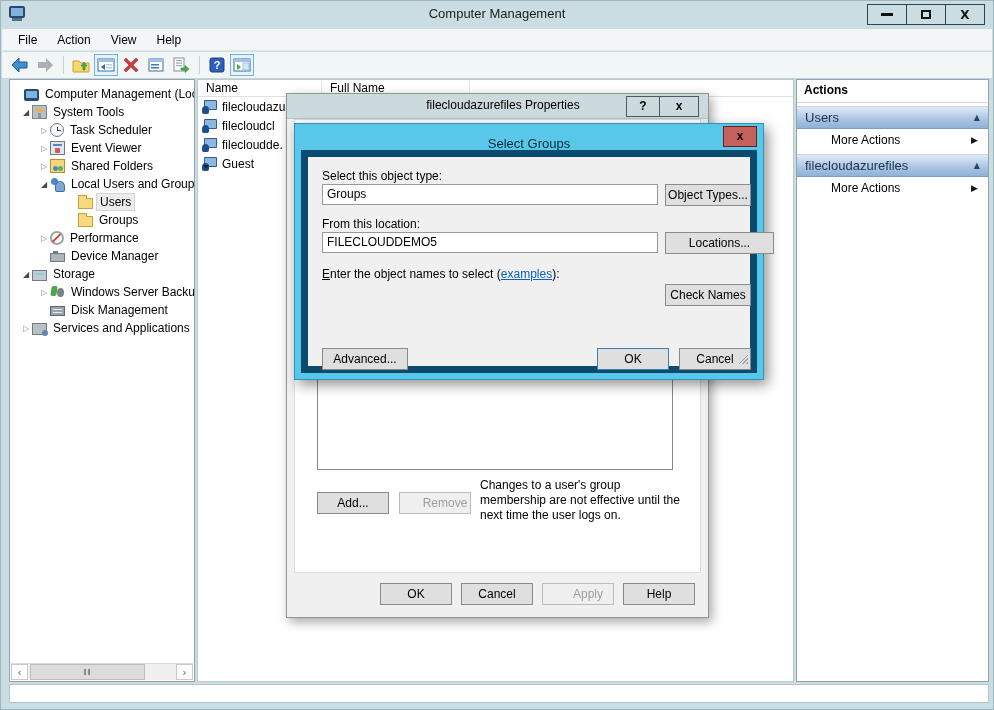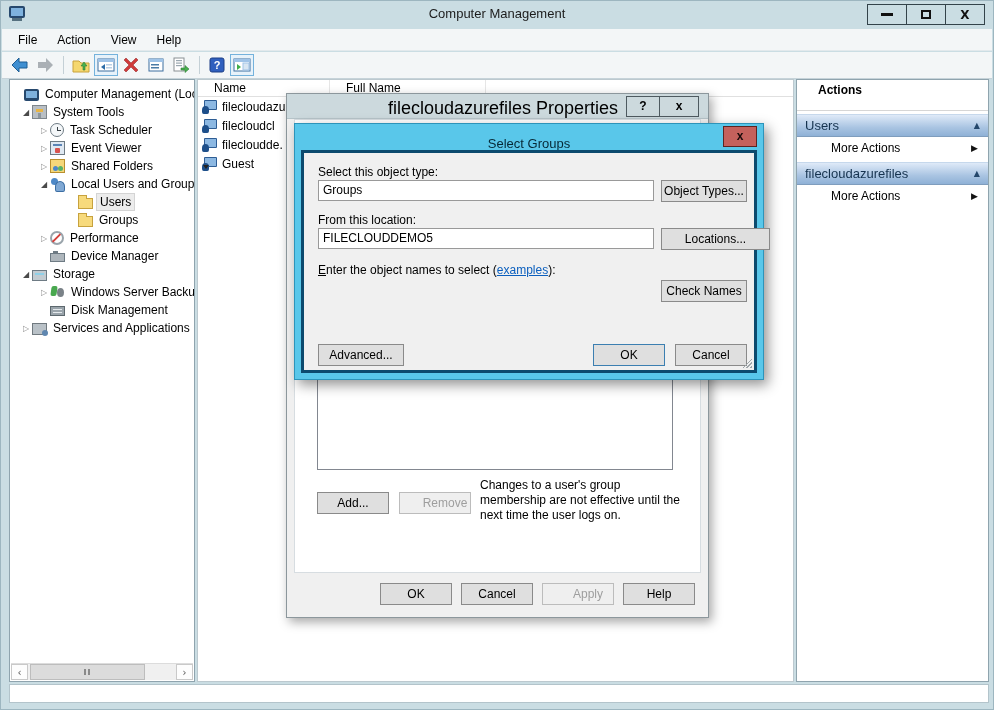--- a/index.html
+++ b/index.html
@@ -80,64 +80,64 @@
 
   
   .hscroll { position:absolute; left:1px; right:1px; bottom:1px; height:17px; background:#f0f0f0; border-top:1px solid #dcdcdc; display:flex; }
   .sbtn { width:17px; height:100%; border:1px solid #c9c9c9; background:#fdfdfd; color:#555; font-size:10px; line-height:15px; text-align:center; font-family:"DejaVu Sans",sans-serif; }
   .strack { flex:1; position:relative; }
   .sthumb { position:absolute; left:2px; top:0; bottom:0; width:78%; background:#dcdcdc; border:1px solid #bdbdbd; }
   .sthumb:before { content:""; position:absolute; left:50%; top:4px; bottom:4px; width:8px; transform:translateX(-50%); background:repeating-linear-gradient(90deg,#8a8a8a 0 2px,transparent 2px 4px); }
 
   
   .list-header { display:flex; height:17px; border-bottom:1px solid #e0e0e0; font-size:12px; }
-  .hcell { padding:1px 8px; border-right:1px solid #e6e6e6;margin-left:8px; }
+  .hcell { padding:1px 8px; border-right:1px solid #e6e6e6; }
   .row { height:19px; display:flex; align-items:center; padding-left:4px; }
   .uico { position:relative; width:16px; height:14px; flex:none; margin-right:4px; }
   .uico .mon { position:absolute; left:2px; top:0; width:13px; height:10px; background:#2e5d94; border-radius:1px; }
   .uico .mon:before { content:""; position:absolute; left:1px; top:1px; right:1px; bottom:1px; background:#8cb8e2; }
   .uico .per { position:absolute; left:0; bottom:0; width:7px; height:8px; background:#1d4f8a; border-radius:50% 50% 25% 25%; }
   .uico .gdn { position:absolute; left:1px; bottom:-1px; width:0; height:0; border:3px solid transparent; border-top:4px solid #222; }
 
   
-  .ap-title { height:31px; padding:3px 21px 0; font-weight:bold; border-bottom:1px solid #d6d6d6; }
+  .ap-title { height:23px; padding:3px 7px 0; font-weight:bold; border-bottom:1px solid #d6d6d6; }
   .ap-head { height:23px; margin-top:3px; display:flex; align-items:center; padding:0 8px; font-size:13px; color:#16334f;
              background:linear-gradient(#dfeaf8,#a9c4e2 60%,#8fb1d6); border-top:1px solid #c6d8ec; border-bottom:1px solid #7f9dbd; }
   .ap-head .grow { flex:1; }
   .ap-arrow { font-family:"DejaVu Sans",sans-serif; font-size:8px; color:#24476b; }
   .ap-item { height:22px; display:flex; align-items:center; padding:0 10px 0 34px; }
   .ap-item .grow { flex:1; }
   .ap-more { font-family:"DejaVu Sans",sans-serif; font-size:9px; color:#111; }
 
   
   .btn { display:inline-block; text-align:center; background:#dfdfdf; border:1px solid #8a8a8a; font-size:12px; padding:3px 0; }
   .btn.disabled { background:#efefef; border-color:#bcbcbc; color:#9e9e9e;padding-left:20px; }
   .field { background:#fff; border:1px solid #999; padding:2px 4px; font-size:12px; }
 
   .dlg-props { position:absolute; left:285px; top:92px; width:423px; height:525px; background:#f0f0f0; border:1px solid #8c979c; box-shadow:3px 4px 10px rgba(0,0,0,.35); }
   .dp-tbar { position:absolute; left:0; right:0; top:0; height:25px; background:#ccd9dd; border-bottom:1px solid #b6c4c9; }
-  .dp-title { position:absolute; left:11px; right:0; top:4px; text-align:center; font-size:18px; }
+  .dp-title { position:absolute; left:11px; right:0; top:4px; text-align:center; font-size:12px; }
   .dp-btns { position:absolute; right:9px; top:2px; display:flex; }
   .dp-btn { width:34px; height:21px; border:1px solid #4e5a60; margin-left:-1px; text-align:center; font-weight:bold; font-size:12px; line-height:19px; }
   .dp-btn.w { width:40px; }
   .dp-page { position:absolute; left:7px; right:7px; top:25px; bottom:44px; background:#fff; border:1px solid #d7dde1; }
   .dp-list { position:absolute; left:30px; top:200px; width:356px; height:176px; background:#fff; border:1px solid #828790; }
   .dp-add { position:absolute; left:30px; top:398px; width:72px; }
   .dp-remove { position:absolute; left:112px; top:398px; width:72px; }
   .dp-note { position:absolute; left:193px; top:384px; width:205px; line-height:15px; }
   .dp-ok { position:absolute; left:93px; top:489px; width:72px; }
   .dp-cancel { position:absolute; left:174px; top:489px; width:72px; }
   .dp-apply { position:absolute; left:255px; top:489px; width:72px; }
   .dp-help { position:absolute; left:336px; top:489px; width:72px; }
 
   .dlg-sel { position:absolute; left:293px; top:122px; width:470px; height:257px; background:#59c7ea; border:1px solid #2d94ba; box-shadow:4px 5px 12px rgba(0,0,0,.42); }
   .ds-tbar { position:relative; height:26px; }
   .ds-title { position:absolute; left:0; right:0; top:12px; text-align:center; font-size:13px; color:#062936; }
   .ds-close { position:absolute; right:6px; top:2px; width:34px; height:21px; background:#c4615c; border:1px solid #5d2422; text-align:center; font-weight:bold; font-size:12px; line-height:19px; color:#190a0a; }
-  .ds-body { position:absolute; left:6px; right:6px; top:26px; bottom:6px; background:#f0f0f0; border:3px solid #0c4a6e; }
+  .ds-body { position:absolute; left:6px; right:6px; top:26px; bottom:6px; background:#f0f0f0; border:7px solid #0c4a6e; }
   .ds-lab1 { position:absolute; left:14px; top:12px; }
   .ds-f1 { position:absolute; left:14px; top:27px; width:336px; height:21px; }
   .ds-bt1 { position:absolute; left:357px; top:27px; width:86px; }
   .ds-lab2 { position:absolute; left:14px; top:60px; }
   .ds-f2 { position:absolute; left:14px; top:75px; width:336px; height:21px; }
   .ds-bt2 { position:absolute; left:357px; top:75px; width:109px; }
   .ds-lab3 { position:absolute; left:14px; top:110px; }
   .ds-ta { position:absolute; left:14px; top:124px; width:336px; height:53px; background:#fff; border:1px solid #999; padding:2px 3px; }
   .ds-ta .selspan { text-decoration:underline; outline:1px solid #4d4d4d; }
   .ds-ta .caret { display:inline-block; width:1px; height:12px; background:#000; vertical-align:-2px; }

